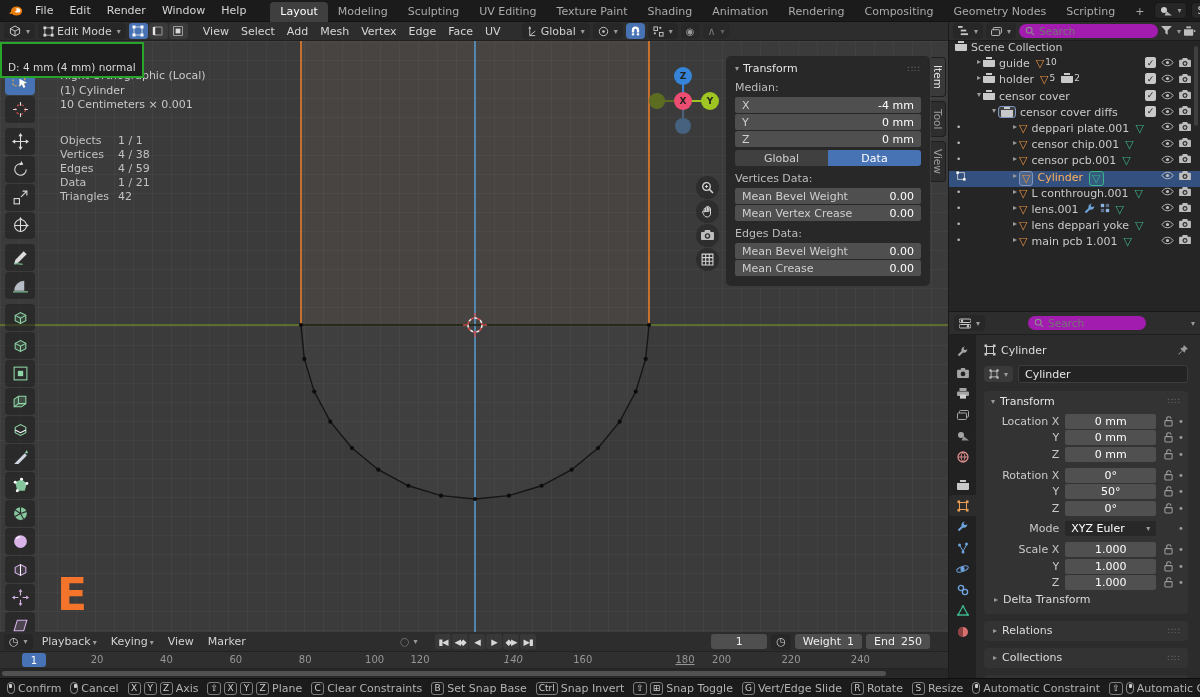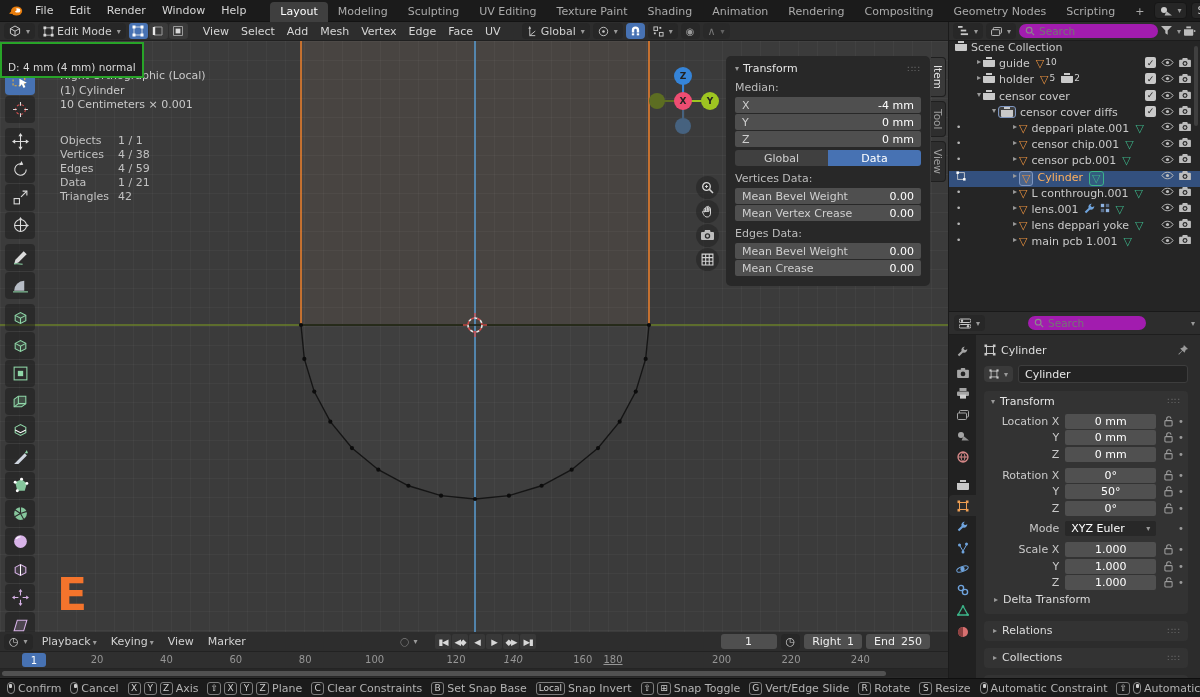--- a/index.html
+++ b/index.html
@@ -1314,40 +1314,40 @@
         <span class="pbtn">▶</span>
         <span class="pbtn">◆▶</span>
         <span class="pbtn">▶▮</span>
       </span>
     <span id="tfields">
       <span class="tfield" style="width:56px;justify-content:center">1</span>
       <span class="hchip">
           <span style="color:#c9c9c9">◷</span>
         </span>
       <span class="tfield">
-        <span>Right</span>
+        <span>Weight</span>
         <span>1</span>
       </span>
       <span class="tfield">
         <span>End</span>
         <span>250</span>
       </span>
     </span>
   </div>
   <div id="ruler">
     <div id="curframe">1</div>
   <span class="tick" style="left: 97px;">20</span>
       <span class="tick" style="left: 166.4px;">40</span>
       <span class="tick" style="left: 235.8px;">60</span>
       <span class="tick" style="left: 305.2px;">80</span>
       <span class="tick" style="left: 374.6px;">100</span>
-      <span class="tick" style="left: 456px;">120</span>
+      <span class="tick" style="left: 420px;">120</span>
       <span class="tick" style="left: 513.4px; font-style: italic;">140</span>
       <span class="tick" style="left: 582.8px;">160</span>
-      <span class="tick" style="left: 613px; text-decoration: underline;">180</span>
+      <span class="tick" style="left: 685px; text-decoration: underline;">180</span>
       <span class="tick" style="left: 721.6px;">200</span>
       <span class="tick" style="left: 791px;">220</span>
       <span class="tick" style="left: 860.4px;">240</span>
     </div>
   <div id="tscroll">
       <div class="handle"></div>
     </div>
 </div>
 
 <div id="statusbar">
@@ -1378,21 +1378,21 @@
     </span>
     <span class="sitem">
       <span class="key">C</span>
       <span>Clear Constraints</span>
     </span>
     <span class="sitem">
       <span class="key">B</span>
       <span>Set Snap Base</span>
     </span>
     <span class="sitem">
-      <span class="key">Local</span>
+      <span class="key">Ctrl</span>
       <span>Snap Invert</span>
     </span>
     <span class="sitem">
       <span class="key">⇧</span>
       <span class="key">⊞</span>
       <span>Snap Toggle</span>
     </span>
     <span class="sitem">
       <span class="key">G</span>
       <span>Vert/Edge Slide</span>

